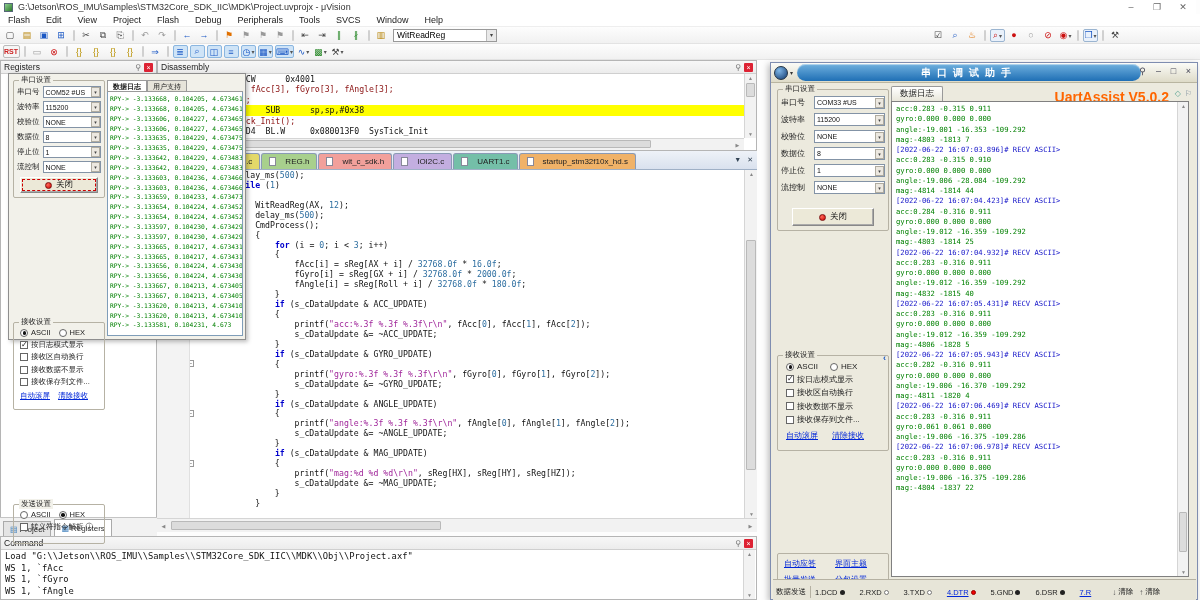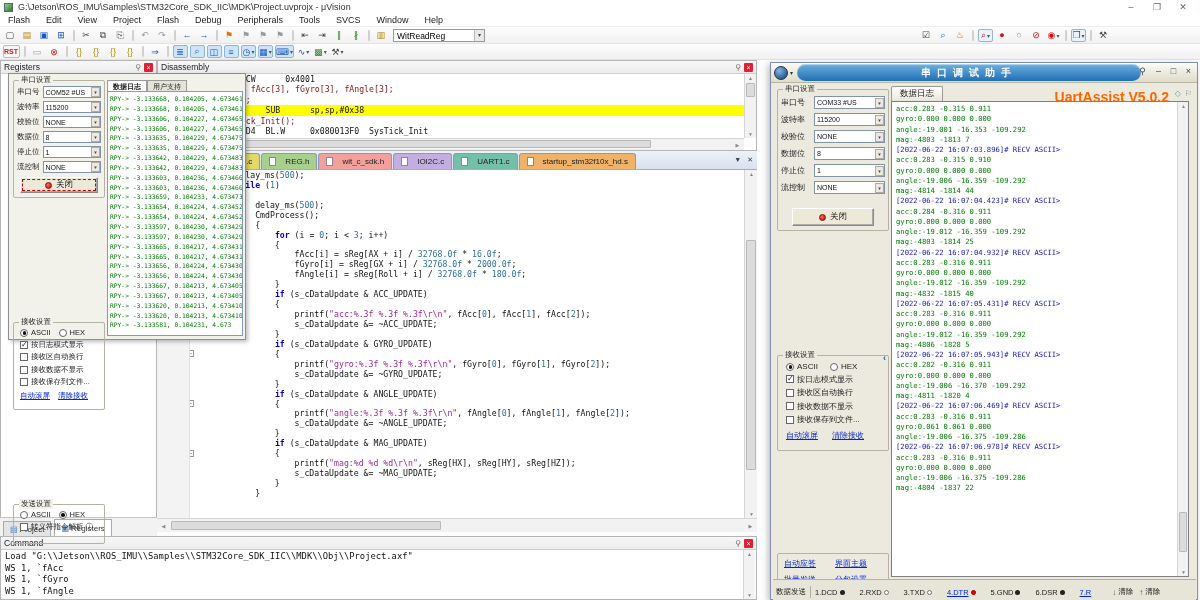--- a/index.html
+++ b/index.html
@@ -15,21 +15,21 @@
 .menuitem{padding:0 8px;cursor:default}
 .tbar{left:0;width:1200px;background:linear-gradient(#fdfdfd,#f1f1f1);display:flex;align-items:center;border-bottom:1px solid #e3e3e3;padding-left:2px}
 .tb1{top:27px;height:17px}.tb2{top:44px;height:16px}
 .ti{display:inline-flex;align-items:center;justify-content:center;height:13px;min-width:15px;margin:0 1px;font-size:9px;color:#444;border:1px solid transparent;border-radius:2px}
 .ti .dd{font-size:6px;color:#555;margin-left:1px}
 .tsep{min-width:1px;width:1px;height:11px;background:#d0d0d0;margin:0 3px;padding:0}
 .c-blue{color:#1a57c4}.c-red{color:#cc1111}.c-orange{color:#e07000}.c-dim{color:#9a9a9a}.c-green{color:#2c8a2c}.c-folder{color:#b8860b}.c-brace{color:#b89000}
 .box{border:1px solid #9ab4d0;background:#e9f1fb}
 .act{border:1px solid #8ab6e0;background:#cfe4f7}
 .rst{color:#c22;font-weight:bold;font-size:7px;border:1px solid #bbb;background:#f6f6f6}
-.witcombo{display:inline-flex;align-items:flex-end;height:13px;width:92px;background:#fff;border:1px solid #999;margin:0 3px;font-size:8.5px;padding-left:3px;justify-content:space-between}
+.witcombo{display:inline-flex;align-items:center;height:13px;width:104px;background:#fff;border:1px solid #999;margin:0 3px;font-size:8.5px;padding-left:3px;justify-content:space-between}
 .witcombo .ca{width:10px;height:11px;background:#e9e9e9;border-left:1px solid #bbb;font-size:6px;text-align:center;line-height:11px;color:#444}
 
 .panel{border:1px solid #b5b5b5;background:#fff}
 .phdr{height:13px;background:linear-gradient(#f7f7f7,#ececec);border-bottom:1px solid #cfcfcf;display:flex;align-items:center;font-size:8.5px;color:#222;padding:0 3px}
 .phdr .sp{flex:1}
 .pin{font-size:8px;color:#777;margin-right:3px}
 .closebox{width:9px;height:9px;background:#d23;color:#fff;font-size:7px;line-height:9px;text-align:center;border-radius:1px}
 
 .bltabs{left:0;top:517px;width:157px;height:19px;display:flex;align-items:flex-end;background:#f2f2f2;border-top:1px solid #c5c5c5;font-size:8px;color:#333}
 .btab{display:flex;align-items:center;gap:2px;padding:1px 6px;border:1px solid #aaa;border-bottom:none;background:#e4e4e4;margin-left:3px;height:15px}
@@ -493,20 +493,26 @@
           <span class="ecode">        <span class="kw">while</span> (<span class="nm">1</span>)</span>
         </div>
 
         <div class="erow">
           <span class="eblk" style="visibility: hidden;"></span>
           <span class="elnum">58</span>
           <span class="efold"></span>
           <span class="ecode">        {</span>
         </div>
 
+        <div class="erow">
+          <span class="eblk"></span>
+          <span class="elnum">59</span>
+          <span class="efold"></span>
+          <span class="ecode">            WitReadReg(AX, <span class="nm">12</span>);</span>
+        </div>
 
         <div class="erow">
           <span class="eblk"></span>
           <span class="elnum">60</span>
           <span class="efold"></span>
           <span class="ecode">            delay_ms(<span class="nm">500</span>);</span>
         </div>
 
         <div class="erow">
           <span class="eblk"></span>
@@ -1042,21 +1048,21 @@
     <div class="ualog" style="left:120px;top:38px;width:298px;height:476px">
 
     <div class="uline d">acc:0.283 -0.315 0.911</div>
         <div class="uline d">gyro:0.000 0.000 0.000</div>
         <div class="uline d">angle:-19.001 -16.353 -109.292</div>
         <div class="uline d">mag:-4803 -1813 7</div>
         <div class="uline b"></div>
         <div class="uline ts">[2022-06-22 16:07:03.896]# RECV ASCII&gt;</div>
         <div class="uline d">acc:0.283 -0.315 0.910</div>
         <div class="uline d">gyro:0.000 0.000 0.000</div>
-        <div class="uline d">angle:-19.006 -16.359 -109.292</div>
+        <div class="uline d">angle:-19.006 -28.084 -109.292</div>
         <div class="uline d">mag:-4814 -1814 44</div>
         <div class="uline b"></div>
         <div class="uline ts">[2022-06-22 16:07:04.423]# RECV ASCII&gt;</div>
         <div class="uline d">acc:0.284 -0.316 0.911</div>
         <div class="uline d">gyro:0.000 0.000 0.000</div>
         <div class="uline d">angle:-19.012 -16.359 -109.292</div>
         <div class="uline d">mag:-4803 -1814 25</div>
         <div class="uline b"></div>
         <div class="uline ts">[2022-06-22 16:07:04.932]# RECV ASCII&gt;</div>
         <div class="uline d">acc:0.283 -0.316 0.911</div>

